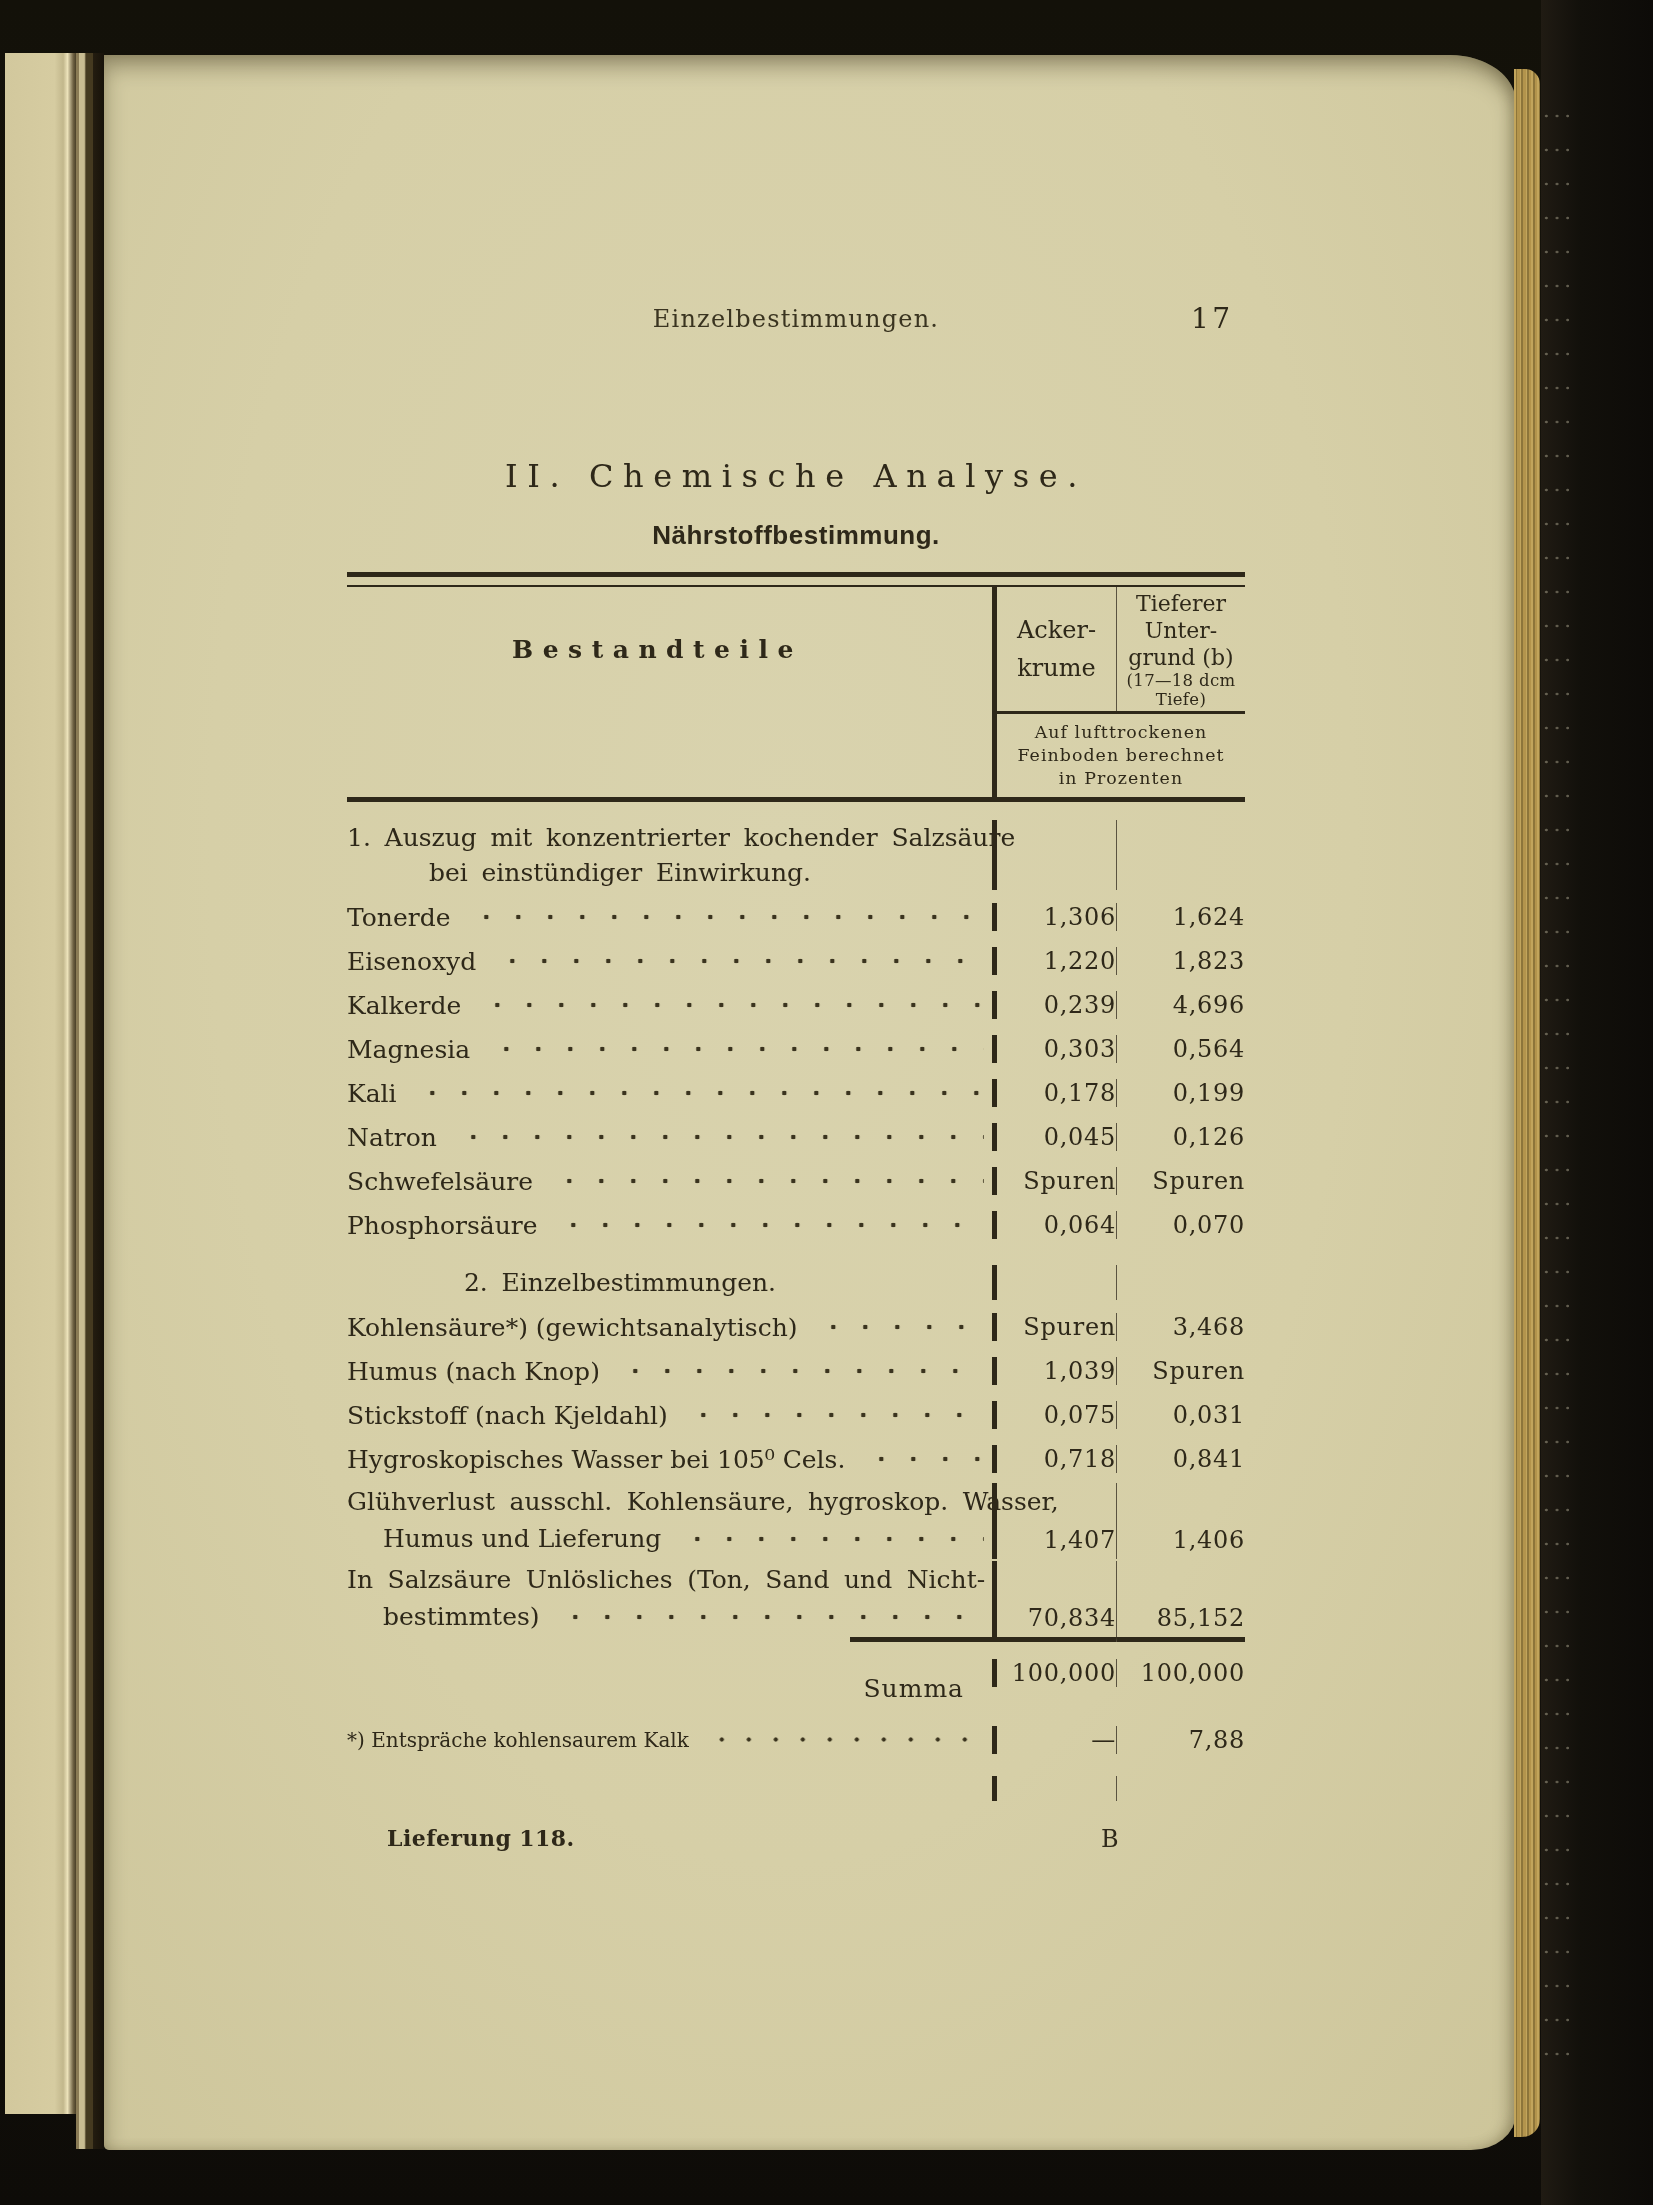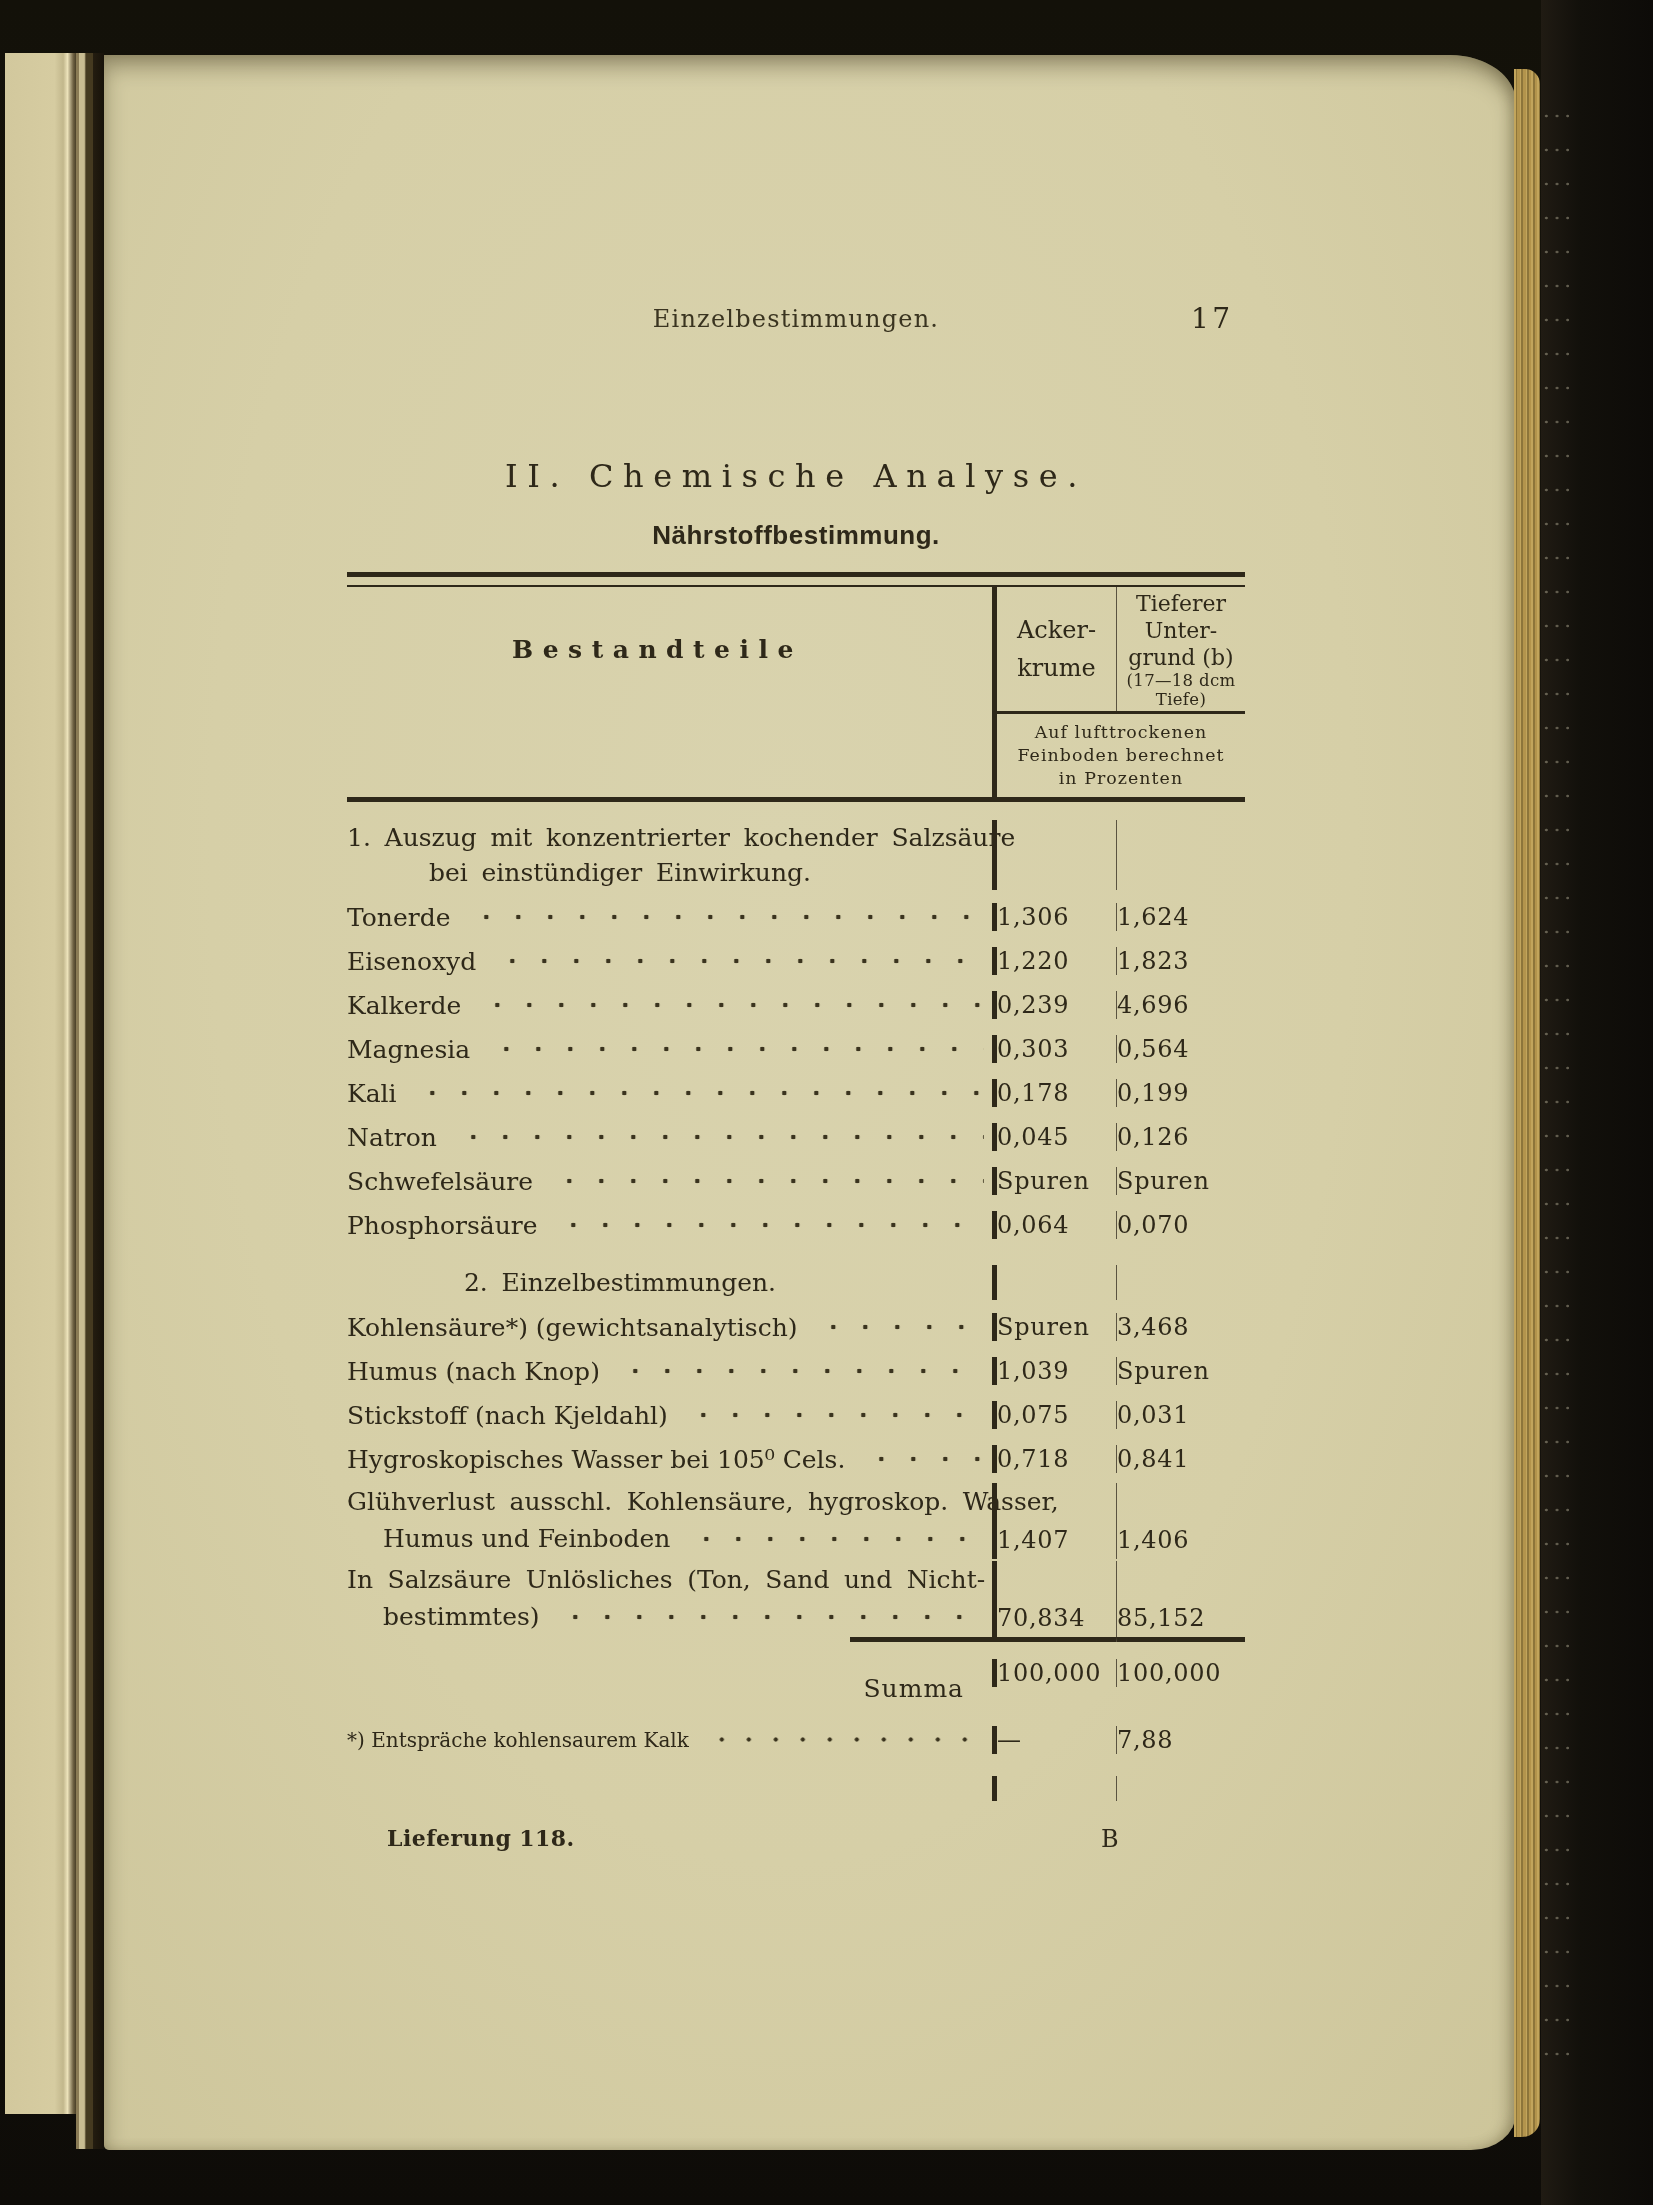--- a/index.html
+++ b/index.html
@@ -80,21 +80,21 @@
   .thead-sub{display:grid;grid-template-columns:645px 253px;height:86px;}
   .sub-cell{border-left:5px solid var(--ink);border-top:3.3px solid var(--ink);
     text-align:center;font-size:17.4px;line-height:23px;padding-top:6.6px;letter-spacing:.06em;}
 
   .row{font-size:25px;}
   .c1{display:flex;align-items:center;min-width:0;}
   .lab{white-space:nowrap;}
   .leader{flex:1;height:30px;margin:0 8.3px 0 11.6px;
     background-image:radial-gradient(circle,#3a331e 2.1px,rgba(0,0,0,0) 2.6px);
     background-size:32px 30px;background-repeat:repeat-x;background-position:8.3px 58%;}
-  .val{display:flex;justify-content:flex-start;align-items:center;font-size:24px;letter-spacing:.03em;}
+  .val{display:flex;justify-content:flex-end;align-items:center;font-size:24px;letter-spacing:.03em;}
 
   .data-row{height:44px;align-items:center;}
   .section-row{padding-top:18px;padding-bottom:5px;}
   .section-row .c1{display:block;text-align:center;padding-right:99px;}
   .sec-line{line-height:35px;word-spacing:5.8px;white-space:nowrap;}
 
   .data2-row{height:76px;padding-top:1.7px;}
   .data2-row .c1{display:block;}
   .l1{line-height:38px;word-spacing:6.6px;white-space:nowrap;}
   .l2{display:flex;align-items:center;height:36px;padding-left:36px;}
@@ -322,21 +322,21 @@
               <div class="v">0,718</div>
             </div>
             <div class="val bl-thin">
               <div class="v">0,841</div>
             </div>
           </div>
           <div class="grid row data2-row">
             <div class="c1">
               <div class="l1">Glühverlust ausschl. Kohlensäure, hygroskop. Wasser,</div>
               <div class="l2">
-                <div class="lab">Humus und Feinboden</div>
+                <div class="lab">Humus und Lieferung</div>
                 <div class="leader"></div>
               </div>
             </div>
             <div class="val bl-thick">
               <div class="v">1,407</div>
             </div>
             <div class="val bl-thin">
               <div class="v">1,406</div>
             </div>
           </div>

